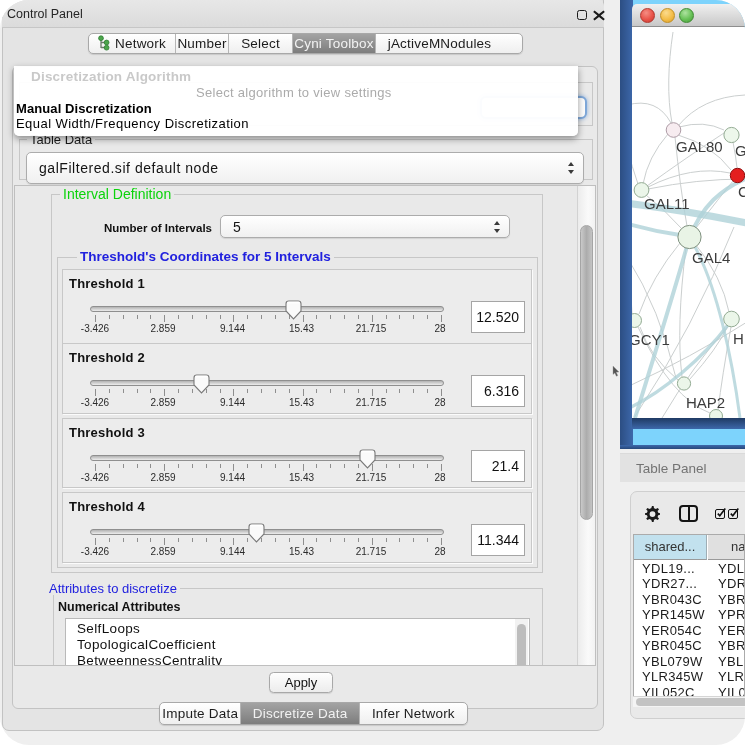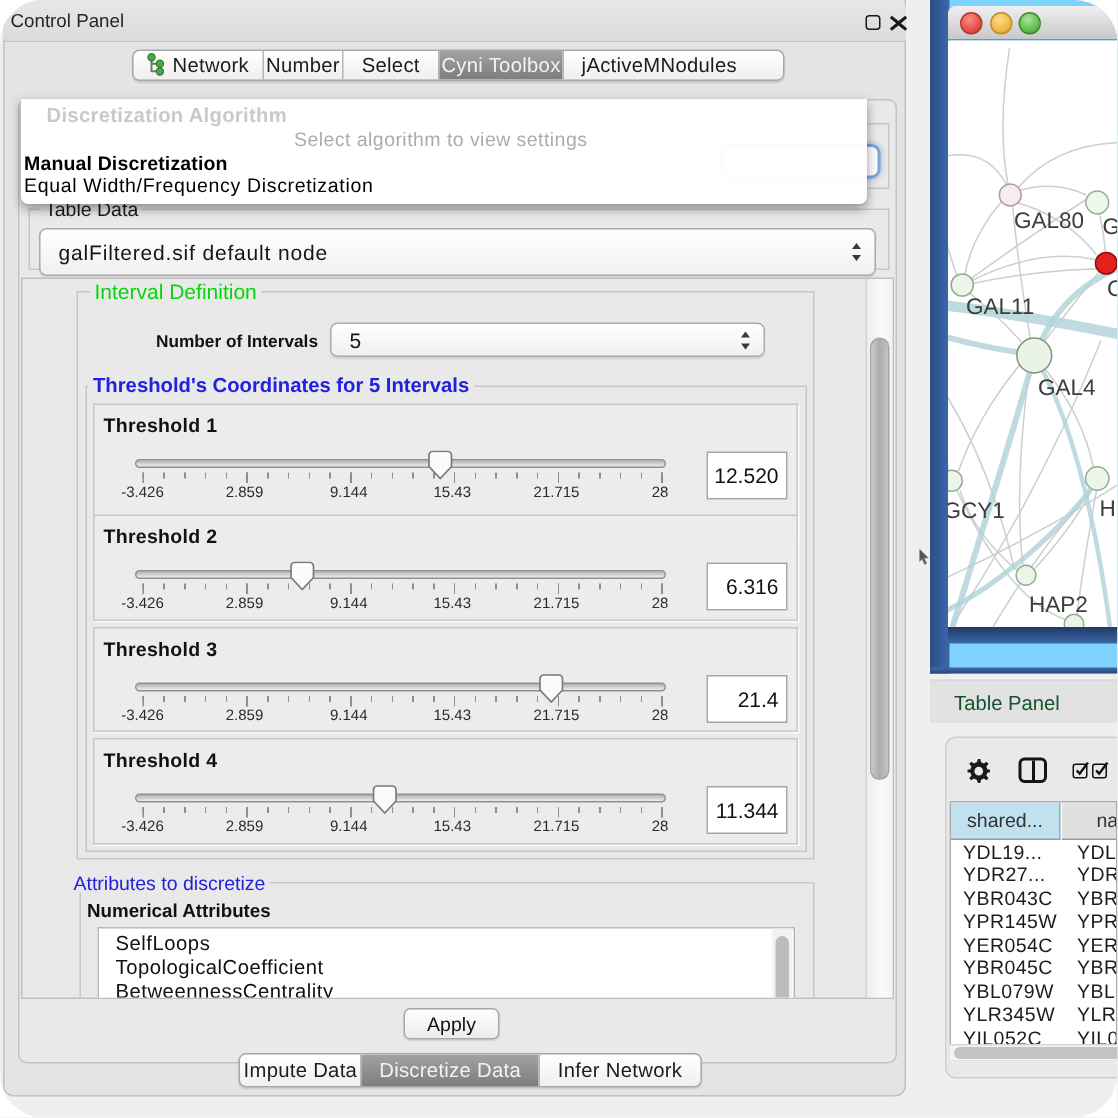--- a/index.html
+++ b/index.html
@@ -105,21 +105,21 @@
 
     <div class="abs group" style="left:36px;top:8px;width:492px;height:379px"></div>
     <div class="abs gtitle" style="left:28px;top:1px;color:#0BD30B;font-size:14px;line-height:14px;margin-left:17px;">Interval Definition</div>
     <div class="abs" style="left:89px;top:36px;font-size:11.5px;font-weight:bold;color:#111;">Number of Intervals</div>
     <div class="abs combo" style="left:205px;top:29px;width:290px;height:23px">
           <span class="ct">5</span>
           <span class="arr"></span>
         </div>
 
     <div class="abs group" style="left:42px;top:71px;width:481px;height:311px"></div>
-    <div class="abs gtitle" style="left:44px;top:64px;color:#2121DE;font-weight:bold;font-size:13.5px;line-height:13.5px;">Threshold's Coordinates for 5 Intervals</div>
+    <div class="abs gtitle" style="left:62px;top:64px;color:#2121DE;font-weight:bold;font-size:13.5px;line-height:13.5px;">Threshold's Coordinates for 5 Intervals</div>
 
     <div class="tbox" style="top:83px;height:88px">
       <span class="tlabel">Threshold 1</span>
           <span class="track"></span>
           <span class="minticks"></span>
           <span class="majticks"></span>
       <span class="slab" style="left:32px">-3.426</span>
           <span class="slab" style="left:100px">2.859</span>
           <span class="slab" style="left:169.5px">9.144</span>
           <span class="slab" style="left:238.5px">15.43</span>
@@ -280,21 +280,21 @@
         <text x="101" y="317">H</text>
         <text x="54" y="381">HAP2</text>
       </g>
     </svg>
   </div>
   <div class="abs" id="canshadow"></div>
   <div class="abs" id="bluebot"></div>
 </div>
 
 <div class="abs" id="tpbar">
-      <span style="position:absolute;left:16px;top:7px;font-size:13.5px;color:#14532d;">Table Panel</span>
+      <span style="position:absolute;left:16px;top:7px;font-size:13.5px;color:#737373;">Table Panel</span>
     </div>
 <div class="abs" id="tablebox"></div>
 
 <svg class="abs" style="left:644px;top:506px" width="16" height="16" viewBox="0 0 16 16">
       <path fill="#1A1A1A" d="M8 0 L9.6 0 L10 2.2 A6 6 0 0 1 11.8 3 L13.8 1.9 L15 3.4 L13.5 5 A6 6 0 0 1 14.2 6.8 L16 7.2 L16 8.8 L14.2 9.2 A6 6 0 0 1 13.5 11 L15 12.6 L13.8 14.1 L11.8 13 A6 6 0 0 1 10 13.8 L9.6 16 L8 16 L7.2 13.8 A6 6 0 0 1 5.4 13 L3.4 14.1 L2.2 12.6 L3.7 11 A6 6 0 0 1 3 9.2 L1 8.8 L1 7.2 L3 6.8 A6 6 0 0 1 3.7 5 L2.2 3.4 L3.4 1.9 L5.4 3 A6 6 0 0 1 7.2 2.2 Z M8.5 5.2 A2.9 2.9 0 1 0 8.5 11 A2.9 2.9 0 1 0 8.5 5.2 Z" fill-rule="evenodd"></path>
     </svg>
 <div class="abs" style="left:679px;top:505px;width:19px;height:17px;border:2.4px solid #141414;border-radius:4px;"></div>
 <div class="abs" style="left:687.5px;top:507px;width:2.4px;height:13px;background:#141414;"></div>
 <div class="abs cbicon" style="left:715px;top:509px;">
       <svg width="12" height="12" viewBox="0 0 12 12" style="overflow:visible;position:absolute;left:0px;top:-2px">

